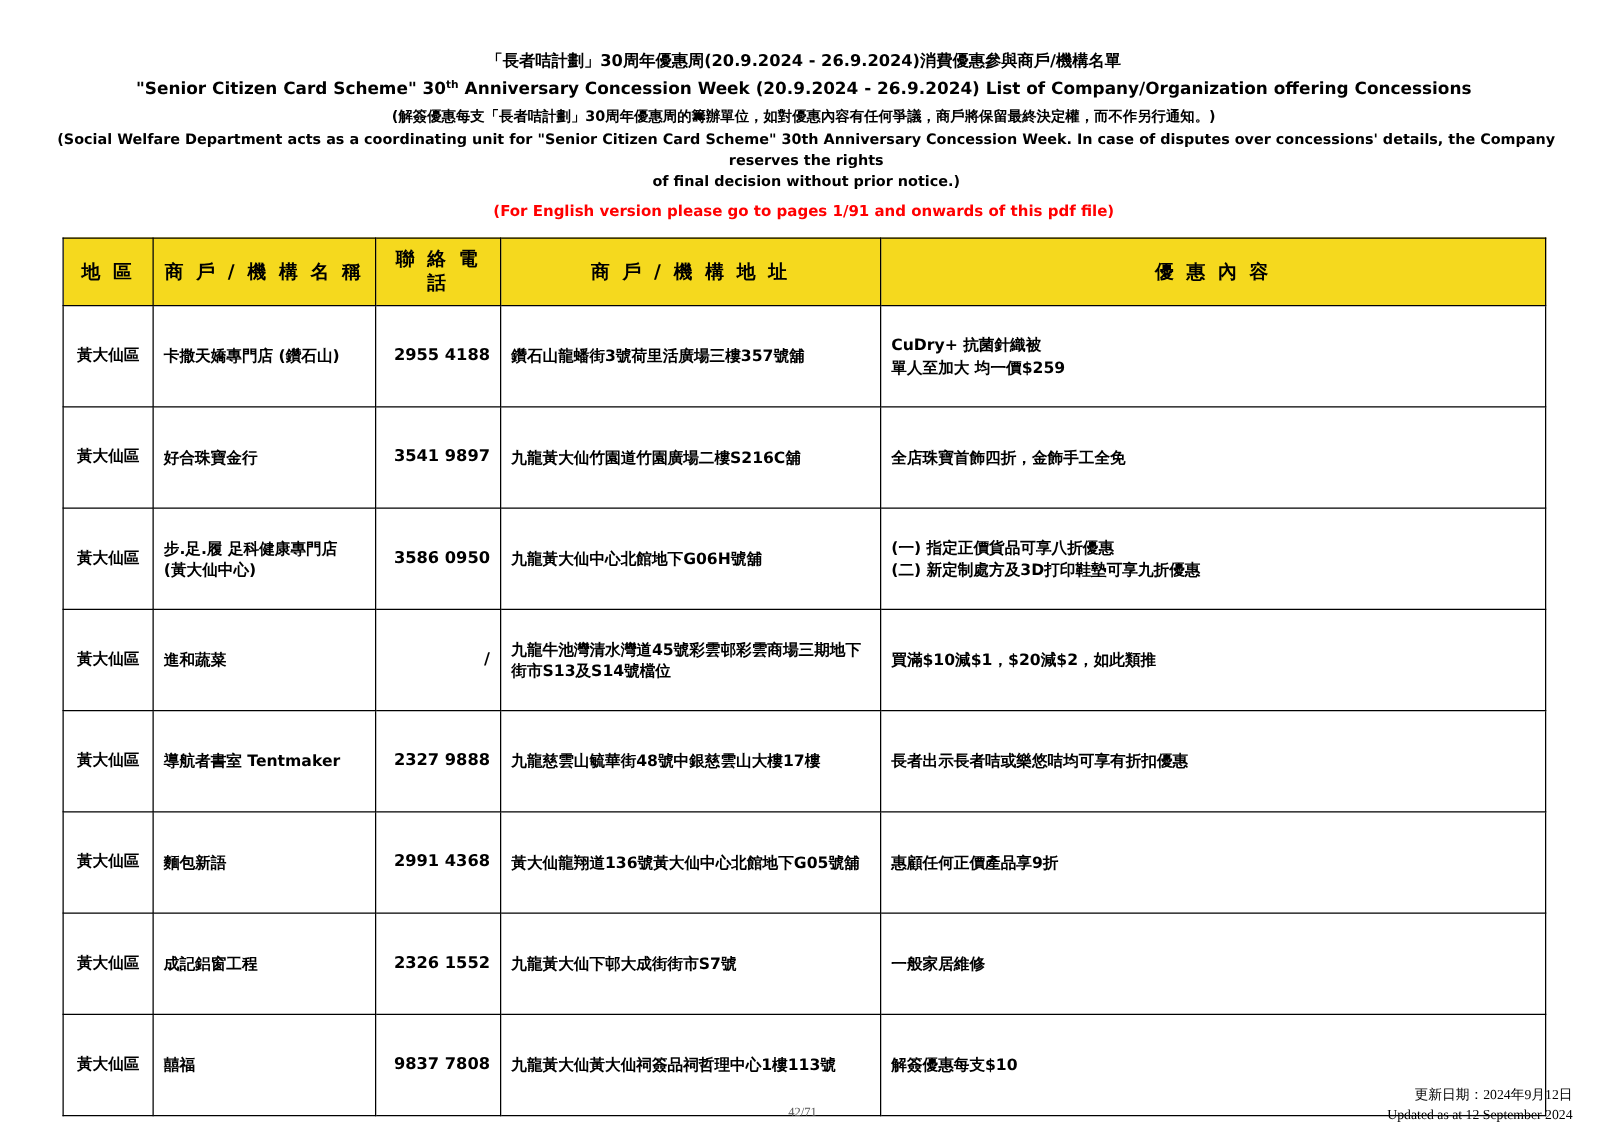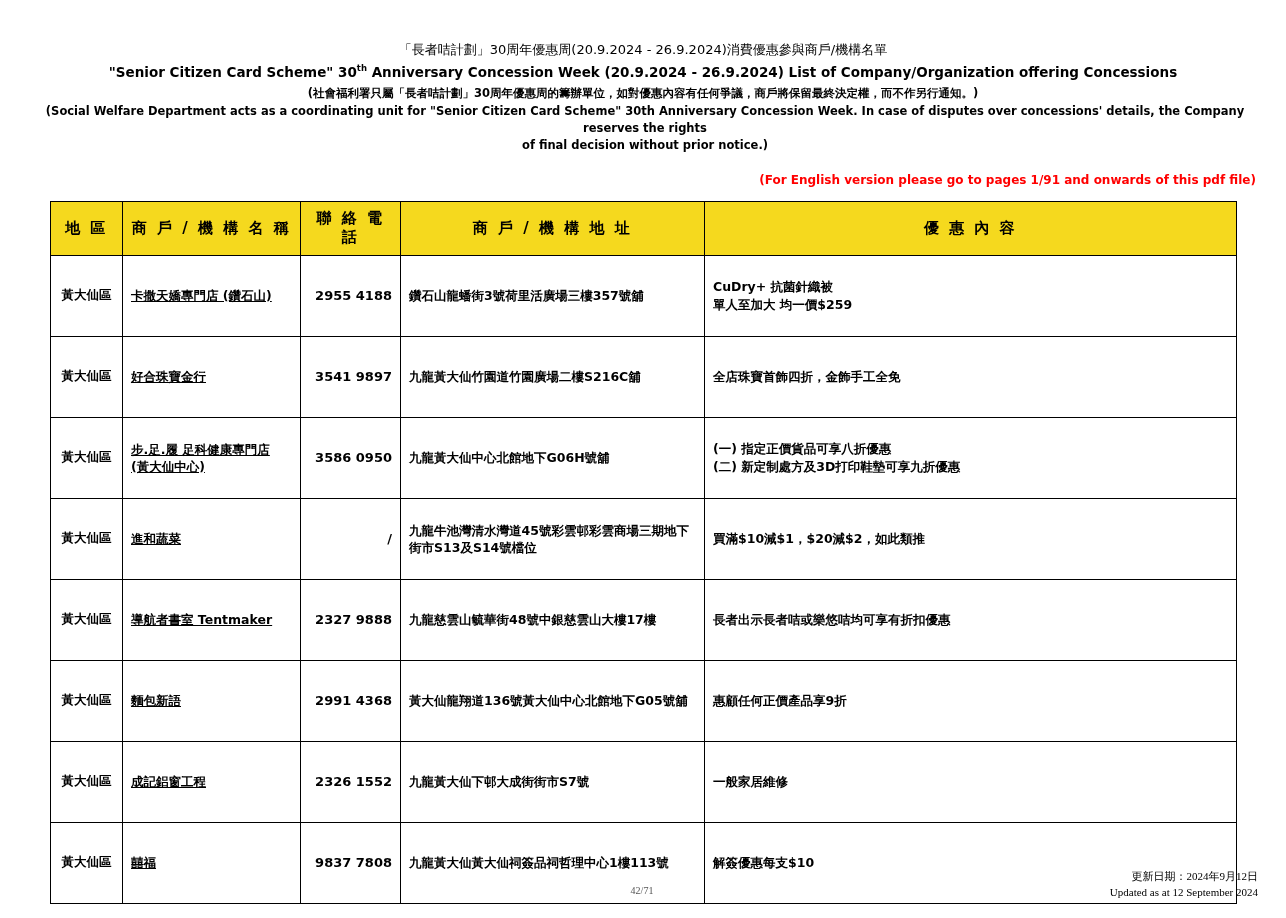--- a/index.html
+++ b/index.html
@@ -29,43 +29,42 @@
   }
   .hdr-line {
     font-size: 12.5px;
     line-height: 19px;
     color: #000;
     padding: 0 30px;
     font-weight: 600;
   }
   .hdr-line.cn {
     font-size: 13px;
-    font-weight: 400;
+    font-weight: 700;
   }
   .hdr-line.en {
     font-size: 13.5px;
     font-weight: 600;
   }
   .hdr-line.small-cn {
     font-size: 11.5px;
     font-weight: 600;
     margin-top: 2px;
   }
   .hdr-line.small-en {
     font-size: 11.5px;
     font-weight: 600;
     line-height: 17px;
     padding-left: 34px;
   }
   .hdr-line.red {
     color: #ff0000;
     font-size: 12px;
     font-weight: 700;
-    margin-top: 17px;
-    text-align: right;
+    margin-top: 6px;
   }
   sup.ord {
     font-size: 8.5px;
     vertical-align: super;
   }
 
   
   .table-wrap {
     margin: 11px 50px 0 50px;
     width: 1186px;
@@ -105,21 +104,20 @@
     font-size: 12.5px;
     font-weight: 600;
     padding-left: 2px;
     padding-right: 2px;
     margin-left: 10px;
   }
   td.name {
     font-size: 12.5px;
     font-weight: 600;
     line-height: 17px;
-    text-decoration: underline;
   }
   td.phone {
     text-align: right;
     font-size: 13px;
     font-weight: 700;
   }
   td.address {
     font-size: 12.5px;
     font-weight: 600;
     line-height: 17px;
@@ -155,21 +153,21 @@
   }
 </style>
 </head>
 <body>
 
 <div class="page">
 
   <div class="doc-header">
     <div class="hdr-line cn">「長者咭計劃」30周年優惠周(20.9.2024 - 26.9.2024)消費優惠參與商戶/機構名單</div>
     <div class="hdr-line en"><span>"Senior Citizen Card Scheme" 30</span><sup class="ord">th</sup><span> Anniversary Concession Week (20.9.2024 - 26.9.2024) List of Company/Organization offering Concessions</span></div>
-    <div class="hdr-line small-cn">(社會福利署只屬「長者咭計劃」30周年優惠周的籌辦單位，如對優惠內容有任何爭議，商戶將保留最終決定權，而不作另行通知。)</div>
+    <div class="hdr-line small-cn">(解簽優惠每支「長者咭計劃」30周年優惠周的籌辦單位，如對優惠內容有任何爭議，商戶將保留最終決定權，而不作另行通知。)</div>
     <div class="hdr-line small-en">(Social Welfare Department acts as a coordinating unit for "Senior Citizen Card Scheme" 30th Anniversary Concession Week. In case of disputes over concessions'  details, the Company reserves the rights</div>
     <div class="hdr-line small-en">of final decision without prior notice.)</div>
     <div class="hdr-line red">(For English version please go to pages 1/91 and onwards of this pdf file)</div>
   </div>
 
   <div class="table-wrap">
     <table class="listing">
       <colgroup>
         <col class="c-district">
         <col class="c-name">

